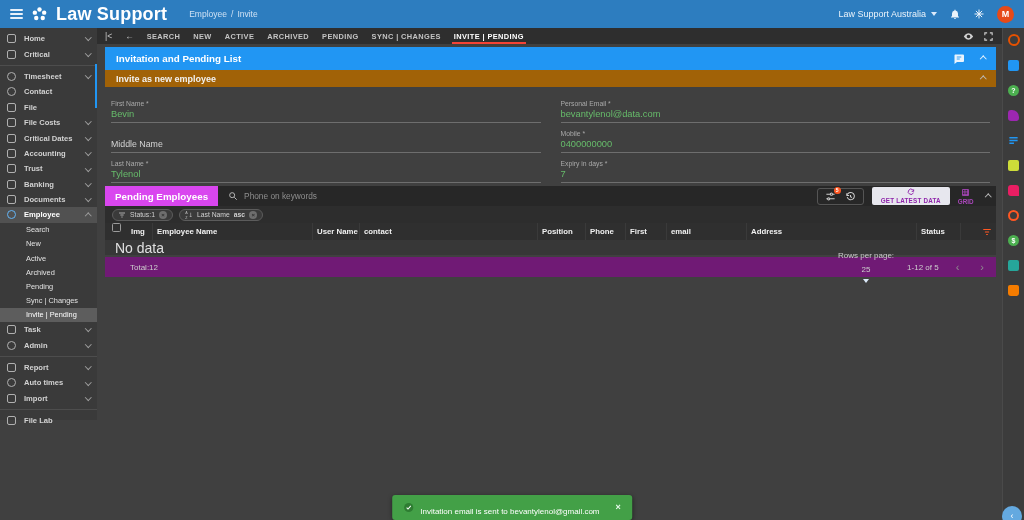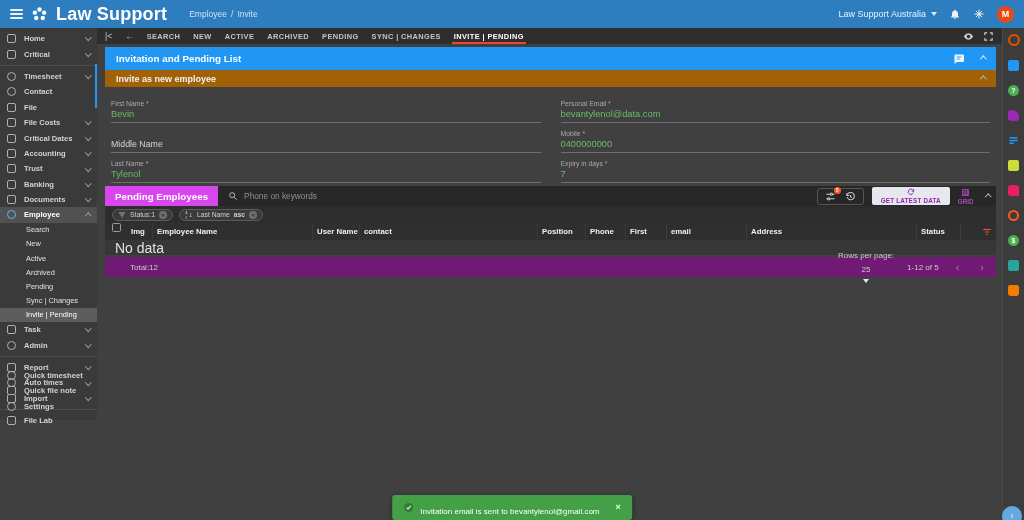--- a/index.html
+++ b/index.html
@@ -279,34 +279,20 @@
     <div class="srow">
         <span class="ic"></span>
         <span class="lbl">Import</span>
         <span class="cv"></span>
       </div>
     <div class="sdiv"></div>
     <div class="srow">
         <span class="ic"></span>
         <span class="lbl">File Lab</span>
       </div>
-    <div class="sbottom">
-      <div class="srow">
-          <span class="ic round"></span>
-          <span class="lbl">Quick timesheet</span>
-        </div>
-      <div class="srow">
-          <span class="ic"></span>
-          <span class="lbl">Quick file note</span>
-        </div>
-      <div class="srow">
-          <span class="ic round"></span>
-          <span class="lbl">Settings</span>
-        </div>
-    </div>
   </div>
 
   <div class="main">
 
     <div class="tabbar">
       <span class="navic">|&lt;</span>
       <span class="navic">←</span>
       <span class="tab">SEARCH</span>
       <span class="tab">NEW</span>
       <span class="tab">ACTIVE</span>

